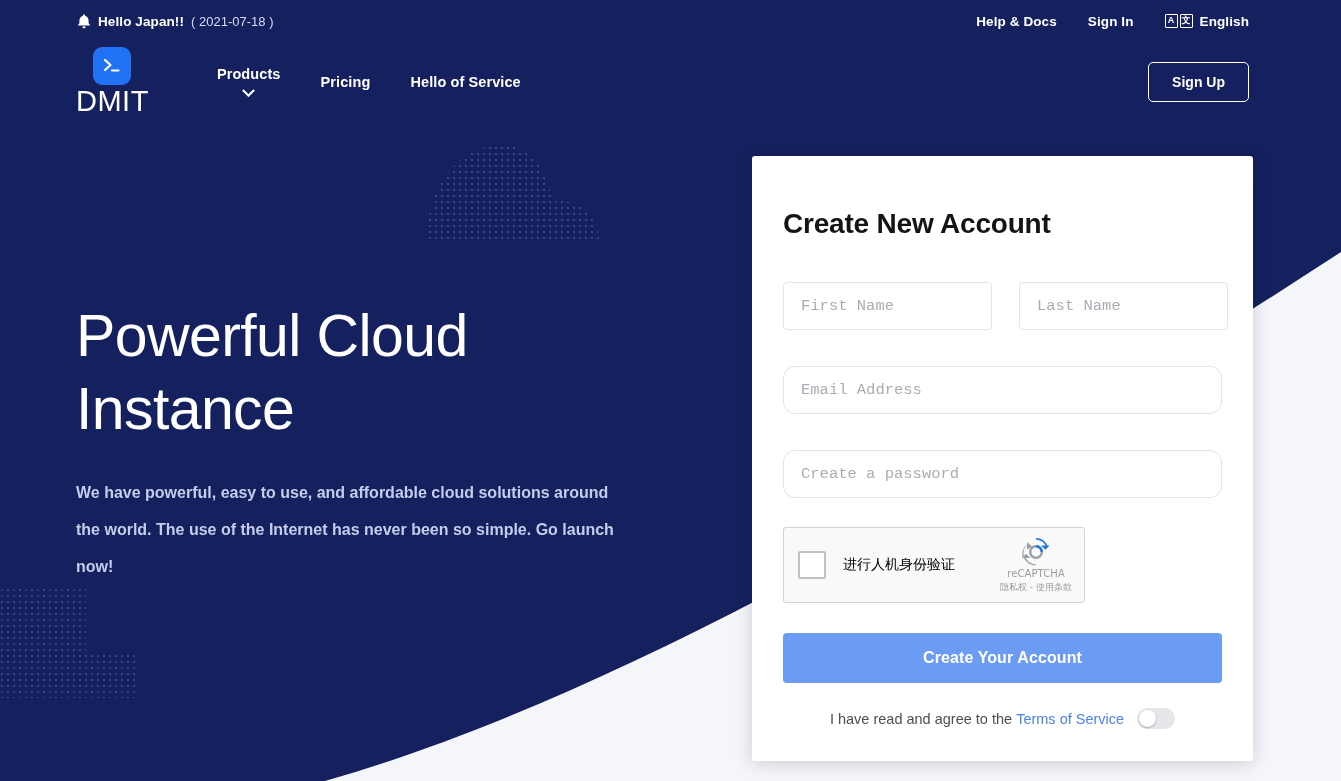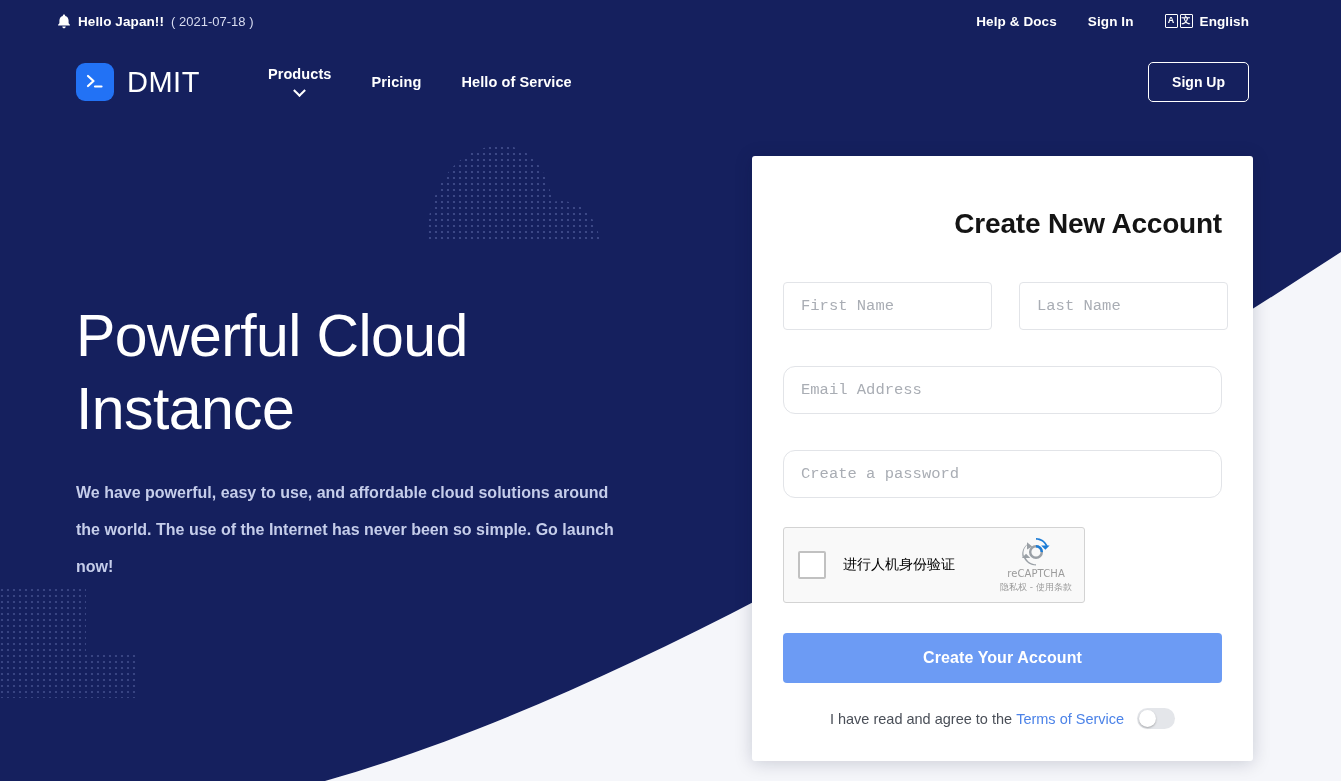--- a/index.html
+++ b/index.html
@@ -35,21 +35,21 @@
     opacity: 0.5;
   }
 
   
   .topbar {
     position: absolute;
     left: 0; top: 0;
     width: 1341px; height: 42px;
     display: flex;
     align-items: center;
-    padding: 0 92px 0 57px;
+    padding: 0 92px 0 77px;
     z-index: 6;
   }
   .announce {
     display: flex;
     align-items: center;
     gap: 7px;
     font-size: 13.5px;
     color: #ffffff;
   }
   .announce-text { font-weight: bold; letter-spacing: .1px; }
@@ -97,23 +97,23 @@
     left: 0; top: 52px;
     width: 1341px; height: 60px;
     display: flex;
     align-items: center;
     padding: 0 92px 0 76px;
     z-index: 6;
   }
   .brand {
     display: flex;
     align-items: center;
-    gap: 13px;
     cursor: pointer;
     text-decoration: none;
+    flex-direction: column;
   }
   .brand-mark {
     width: 38px; height: 38px;
     border-radius: 9px;
     background: #2272f5;
     display: flex;
     align-items: center;
     justify-content: center;
   }
   .brand-name {
@@ -189,21 +189,21 @@
     position: absolute;
     left: 752px; top: 156px;
     width: 501px; height: 605px;
     background: #ffffff;
     border-radius: 3px;
     box-shadow: 0 2px 18px rgba(10,16,50,.18);
     z-index: 7;
     padding: 52px 31px 0 31px;
   }
   .card-title {
-    text-align: right;
+    text-align: left;
     font-size: 28px;
     font-weight: bold;
     color: #141414;
     letter-spacing: -0.2px;
   }
 
   .field-row {
     display: flex;
     gap: 27px;
     margin-top: 42px;

